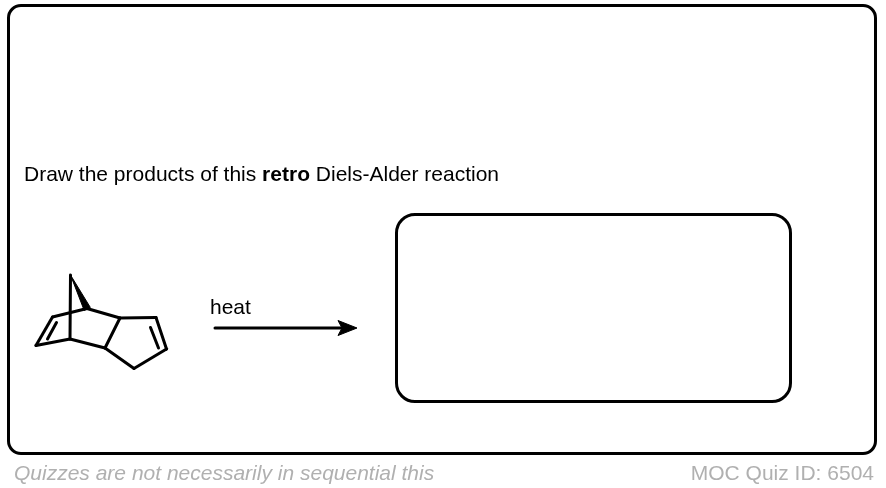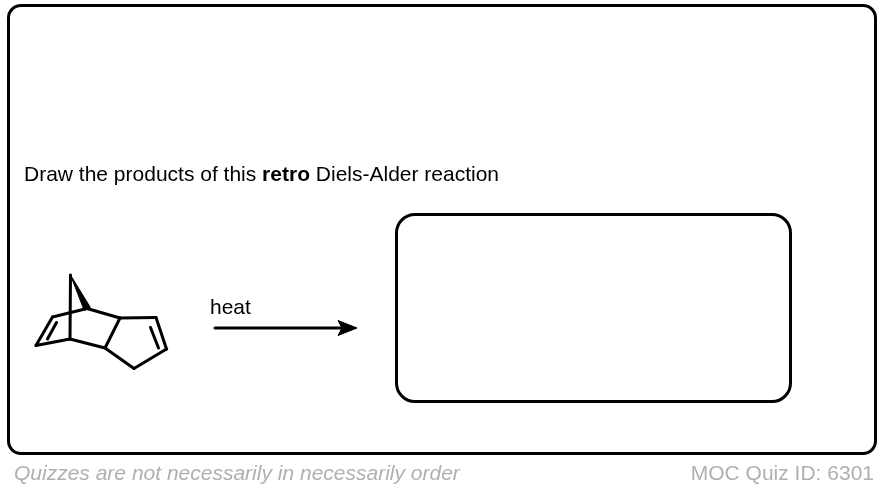--- a/index.html
+++ b/index.html
@@ -110,16 +110,16 @@
 
   <div class="condition">heat</div>
 
   <svg class="arrow" viewBox="0 0 150 32">
     <line x1="5" y1="16" x2="131" y2="16"></line>
     <polygon points="128,8.5 147,16 128,23.5 132,16"></polygon>
   </svg>
 
   <div class="answer-box"></div>
 
-  <div class="footer-note">Quizzes are not necessarily in necessarily order</div>
-  <div class="quiz-id">MOC Quiz ID: 6301</div>
+  <div class="footer-note">Quizzes are not necessarily in sequential this</div>
+  <div class="quiz-id">MOC Quiz ID: 6504</div>
 
 </div>
 
 </body></html>

